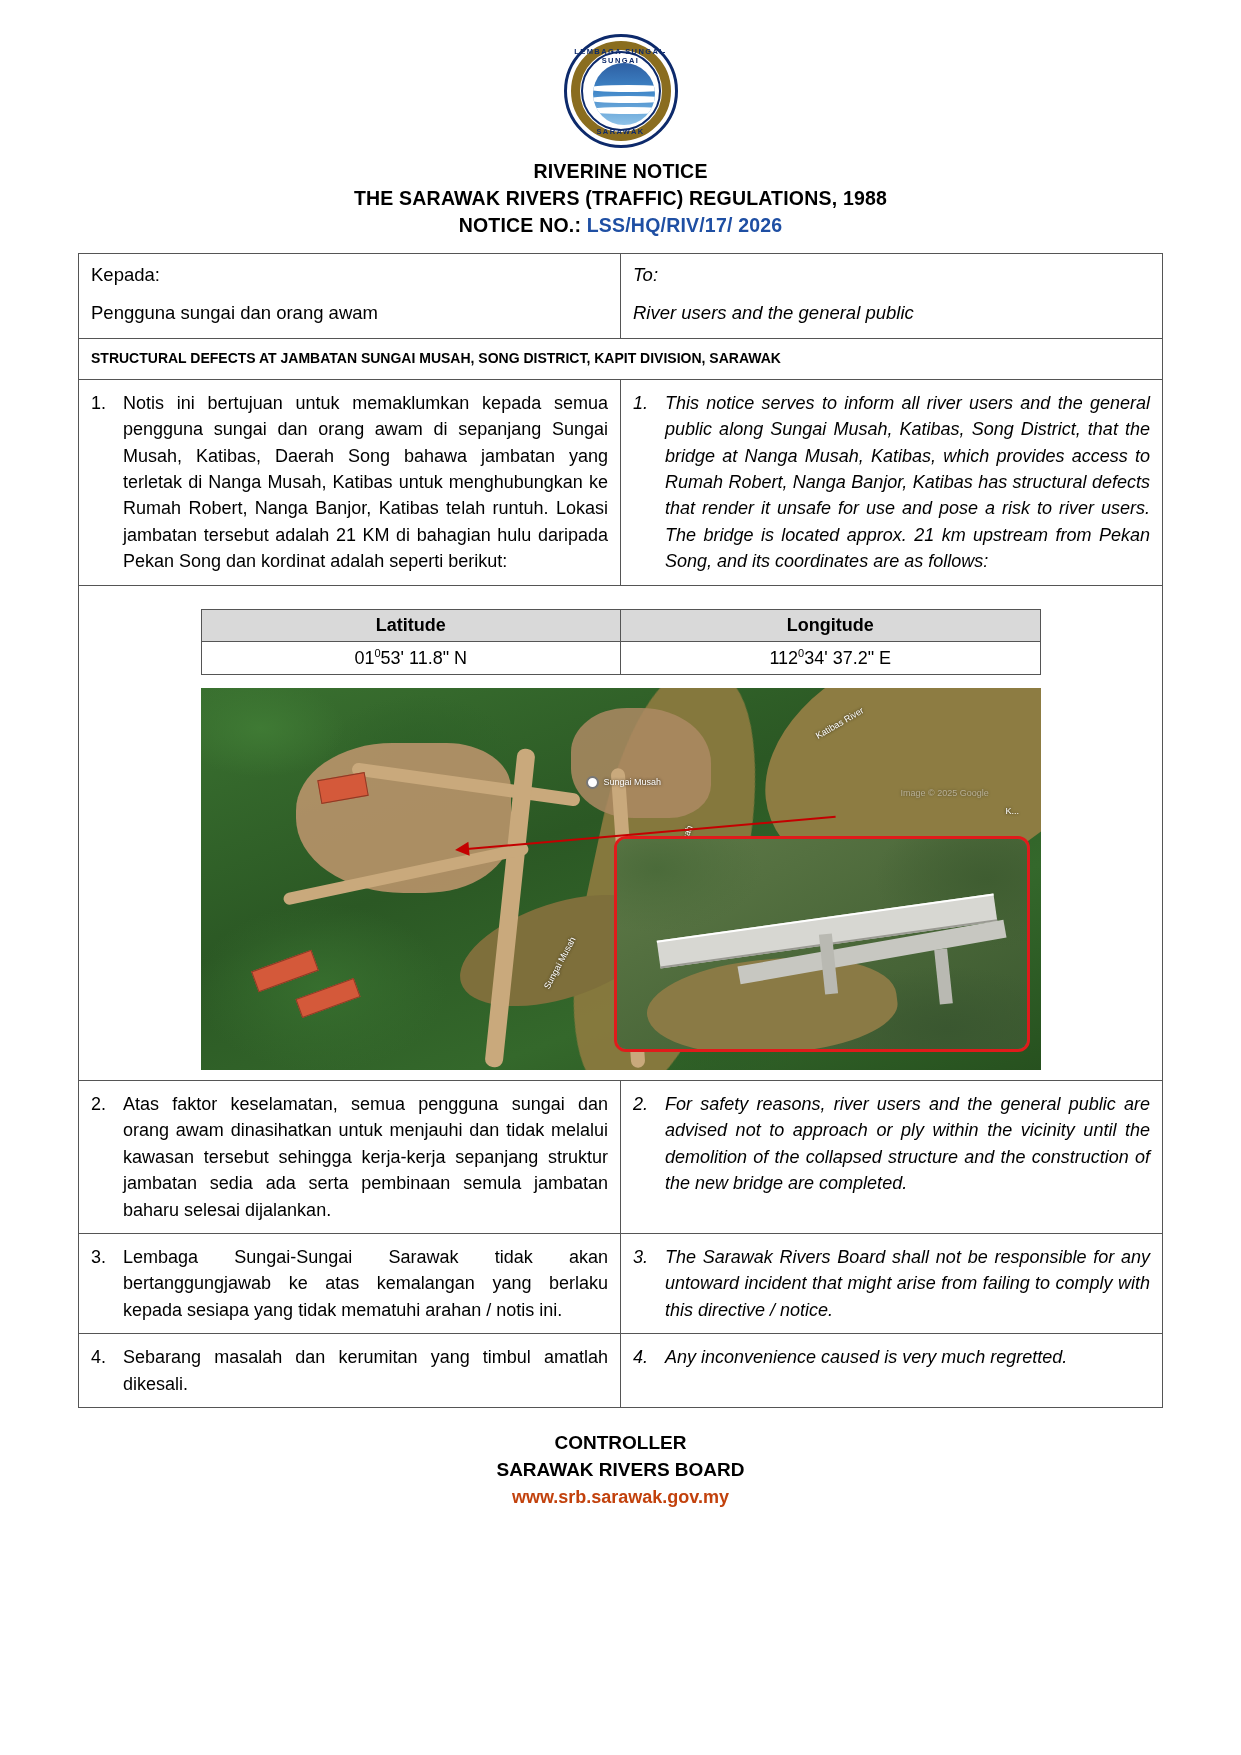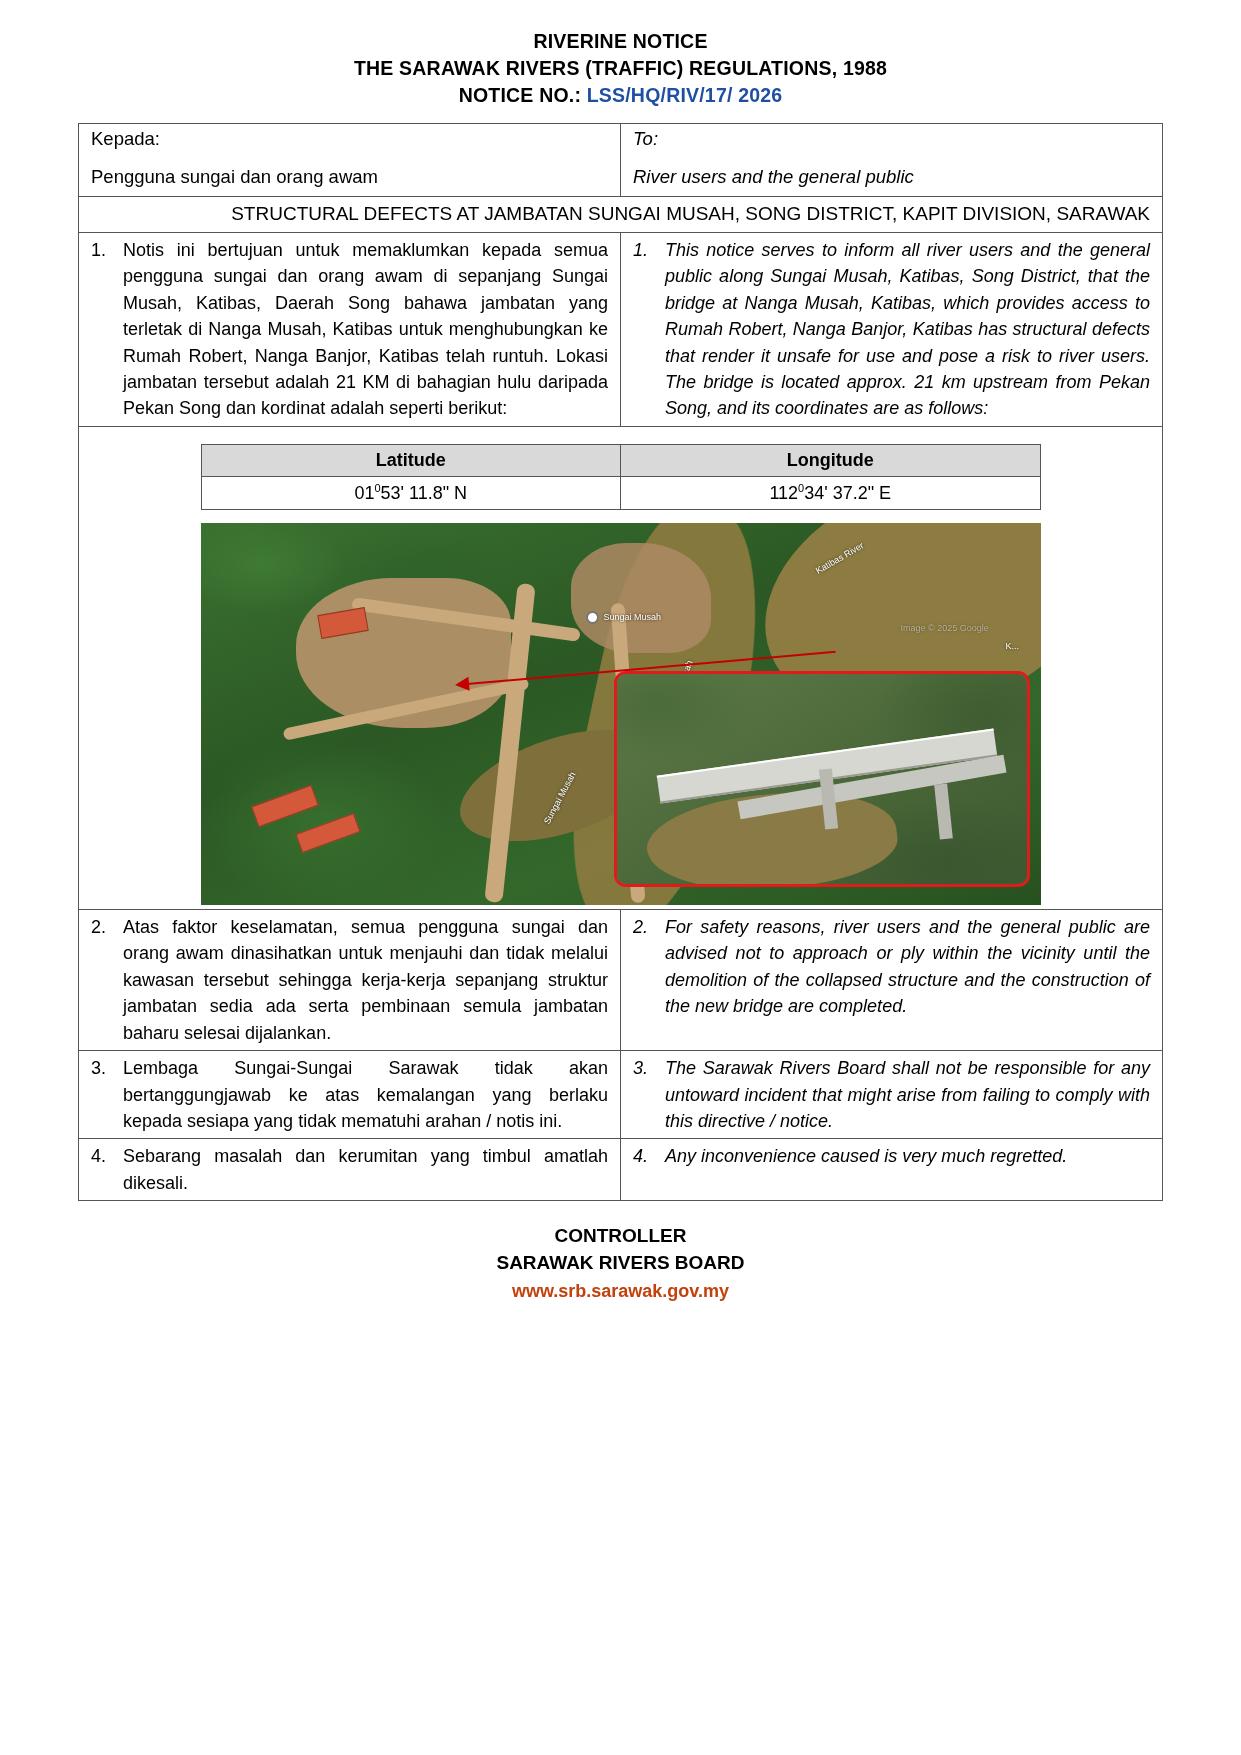--- a/index.html
+++ b/index.html
@@ -103,36 +103,36 @@
   
   table.notice {
     width: 100%;
     border-collapse: collapse;
     margin-top: 14px;
     table-layout: fixed;
   }
   table.notice td {
     border: 1px solid #555555;
     vertical-align: top;
-    padding: 4px 12px;
+    padding: 10px 12px;
   }
   .col-left { width: 50%; }
   .col-right { width: 50%; }
 
   .kepada-cell p, .to-cell p {
     margin: 0 0 16px 0;
     font-size: 18.5px;
   }
   .kepada-cell p:last-child, .to-cell p:last-child { margin-bottom: 4px; }
   .italic { font-style: italic; }
 
   .title-cell {
-    text-align: right;
-    font-weight: normal;
-    font-size: 19px;
+    text-align: left;
+    font-weight: bold;
+    font-size: 14px;
     line-height: 1.42;
     padding: 12px 40px 14px 40px;
   }
 
   
   .para {
     display: flex;
     gap: 10px;
     font-size: 18px;
     line-height: 1.47;
@@ -368,20 +368,33 @@
     color: #c2410c;
     font-size: 18px;
     margin-top: 2px;
   }
 </style>
 </head>
 <body>
 
 <div class="page">
 
+  <div class="logo-wrap">
+    <div class="logo">
+      <div class="ring"></div>
+      <div class="ring2"></div>
+      <div class="arc-top">LEMBAGA SUNGAI-SUNGAI</div>
+      <div class="inner">
+        <div class="wave w1"></div>
+        <div class="wave w2"></div>
+        <div class="wave w3"></div>
+      </div>
+      <div class="arc-bottom">SARAWAK</div>
+    </div>
+  </div>
 
   <div class="head">
     <div>RIVERINE NOTICE</div>
     <div>THE SARAWAK RIVERS (TRAFFIC) REGULATIONS, 1988</div>
     <div>
       <span>NOTICE NO.:</span>
       <span class="notice-no-value">LSS/HQ/RIV/17/ 2026</span>
     </div>
   </div>
 

